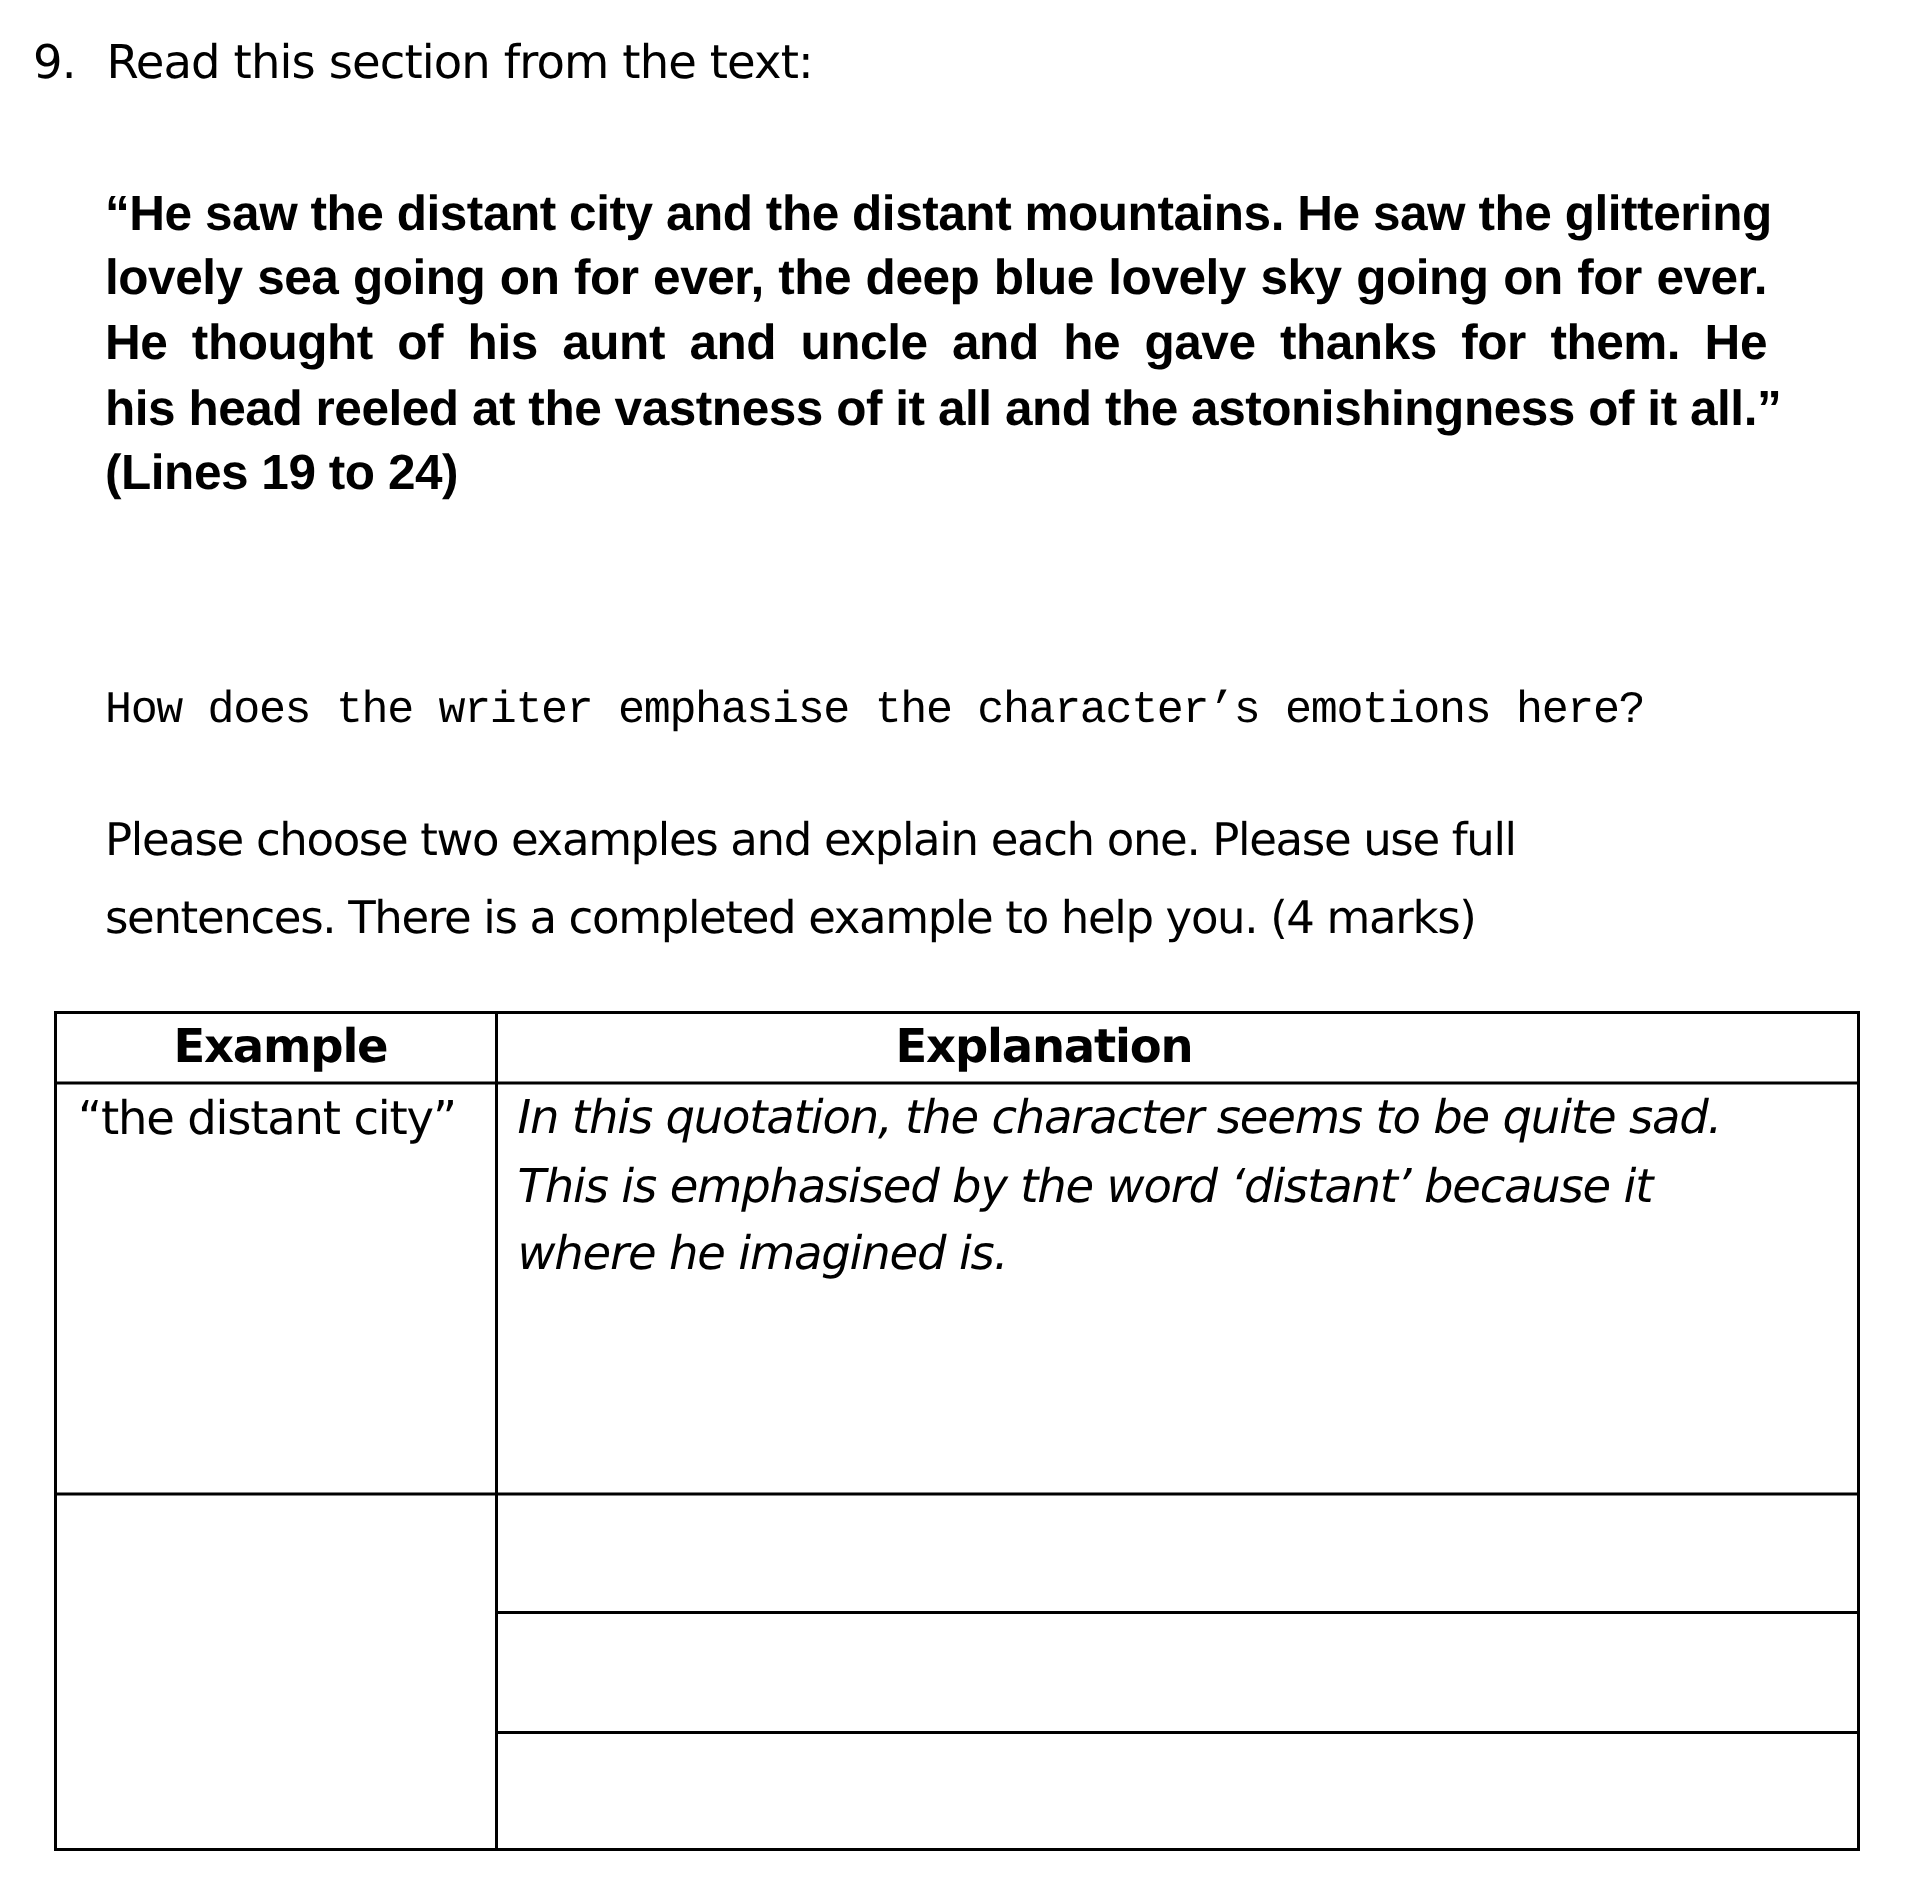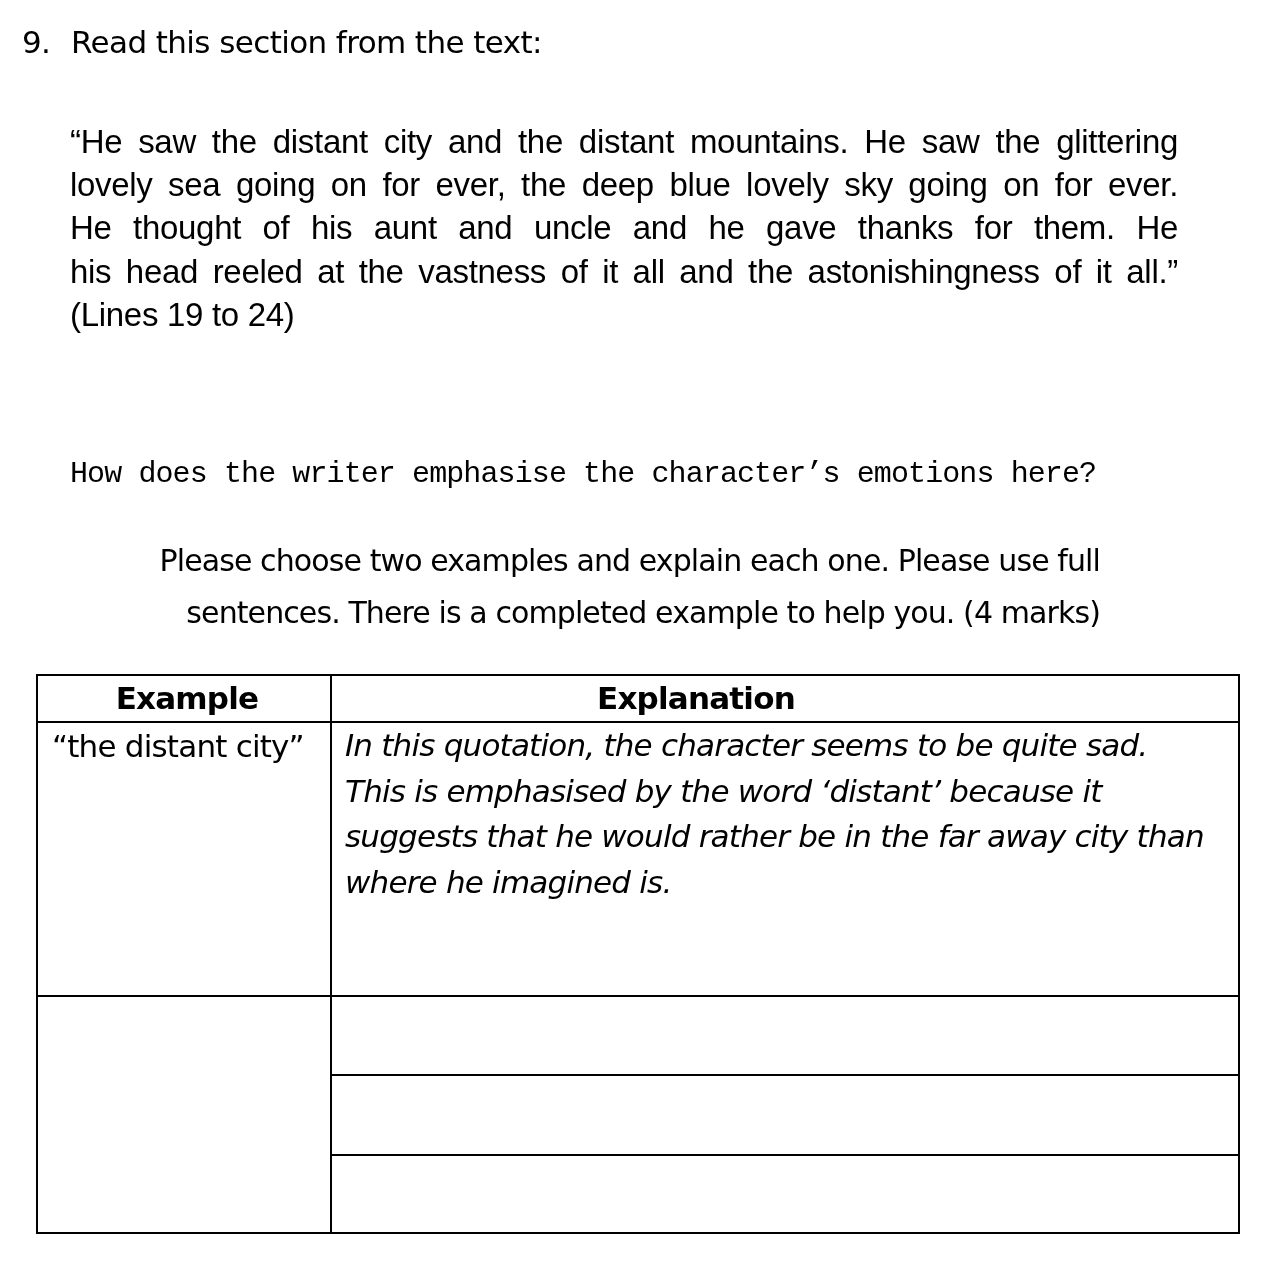--- a/index.html
+++ b/index.html
@@ -35,20 +35,21 @@
     }
     .extract {
       position: absolute;
       left: 70px;
       top: 120px;
       width: 1108px;
       font-family: "Liberation Sans", sans-serif;
       font-size: 33px;
       line-height: 43.2px;
       letter-spacing: -0.3px;
+      font-weight: bold;
     }
     .extract .line {
       display: block;
       text-align: justify;
       text-align-last: justify;
       white-space: nowrap;
       height: 43.2px;
     }
     .extract .line.last {
       text-align-last: justify;
@@ -69,21 +70,21 @@
     .instructions {
       position: absolute;
       left: 70px;
       top: 535px;
       font-family: "DejaVu Sans", sans-serif;
       font-size: 30px;
       line-height: 52px;
       letter-spacing: -0.9px;
       width: 1030px;
     }
-    .instructions span { display: block; white-space: nowrap; text-align: right; }
+    .instructions span { display: block; white-space: nowrap; }
 
     
     .answer-table {
       position: absolute;
       left: 36px;
       top: 674px;
       width: 1204px;
       height: 560px;
     }
     .hline, .vline {
@@ -157,21 +158,20 @@
   <div class="vline" style="left:294px;top:0;width:1.5px;height:560px;"></div>
   <div class="vline" style="left:1202px;top:0;width:1.5px;height:560px;"></div>
 
   <div class="cell-text hdr" style="left:0;width:302px;">Example</div>
   <div class="cell-text hdr" style="left:294px;width:732px;">Explanation</div>
 
   <div class="cell-text example-text">“the distant city”</div>
   <div class="cell-text explanation-text">
     <span>In this quotation, the character seems to be quite sad.</span>
     <span>This is emphasised by the word ‘distant’ because it</span>
-    <span>suggests that he would rather be in the far away city than</span>
     <span>where he imagined is.</span>
   </div>
 
   <div class="blank-cell" style="left:2px;top:323px;width:292px;height:235px;"></div>
   <div class="blank-cell" style="left:296px;top:323px;width:906px;height:77px;"></div>
   <div class="blank-cell" style="left:296px;top:402px;width:906px;height:78px;"></div>
   <div class="blank-cell" style="left:296px;top:482px;width:906px;height:76px;"></div>
 </div>
 
 </body></html>

